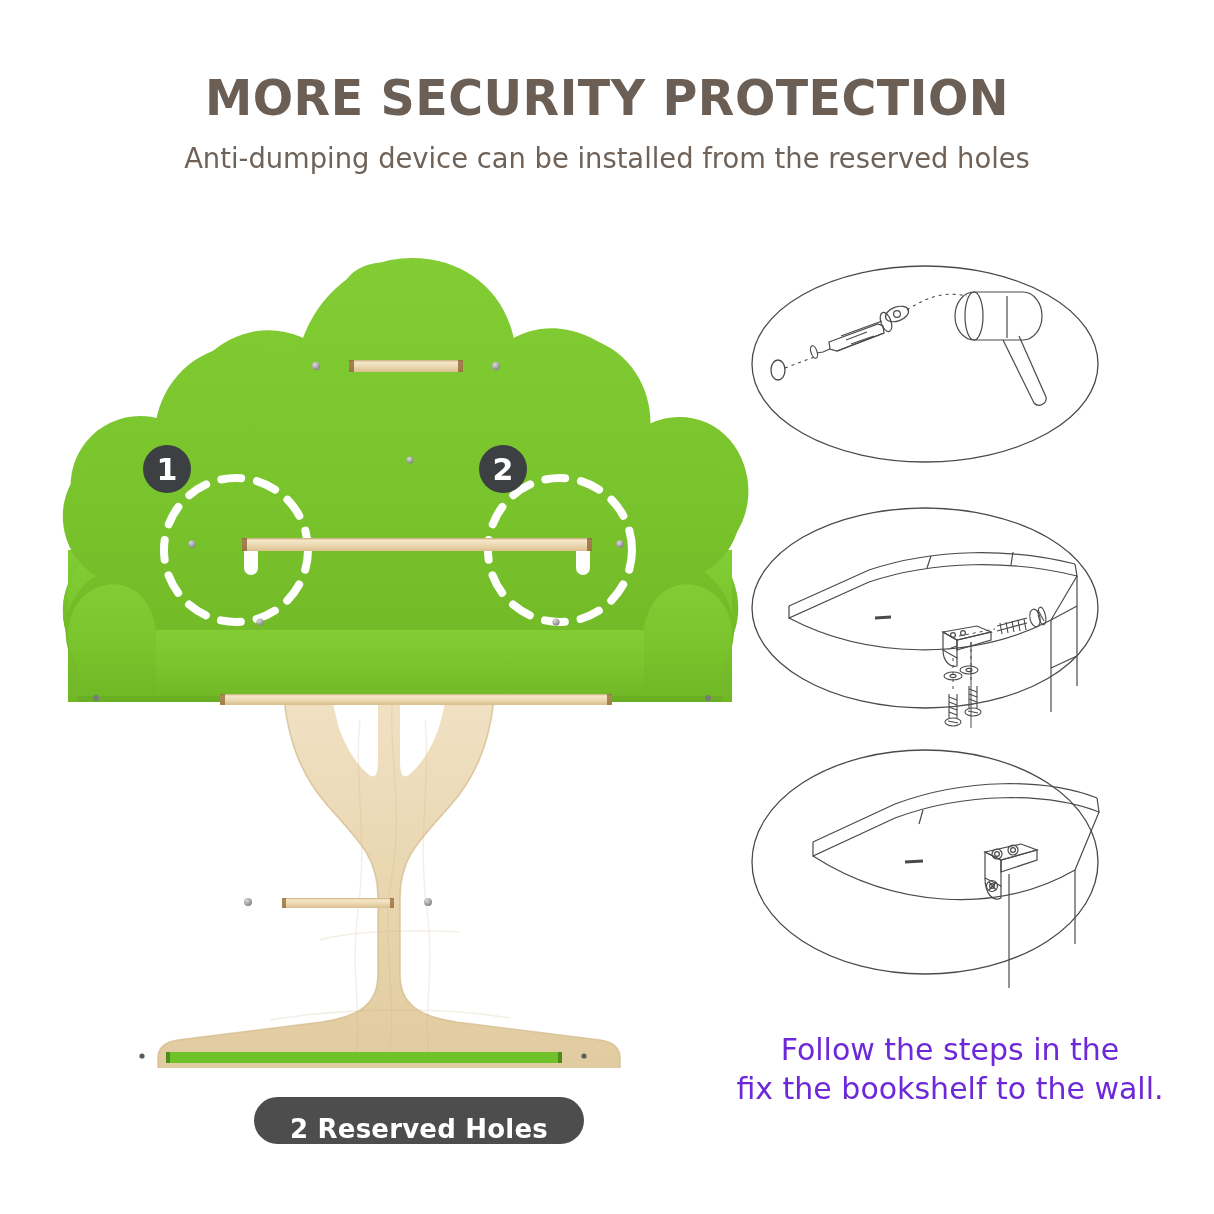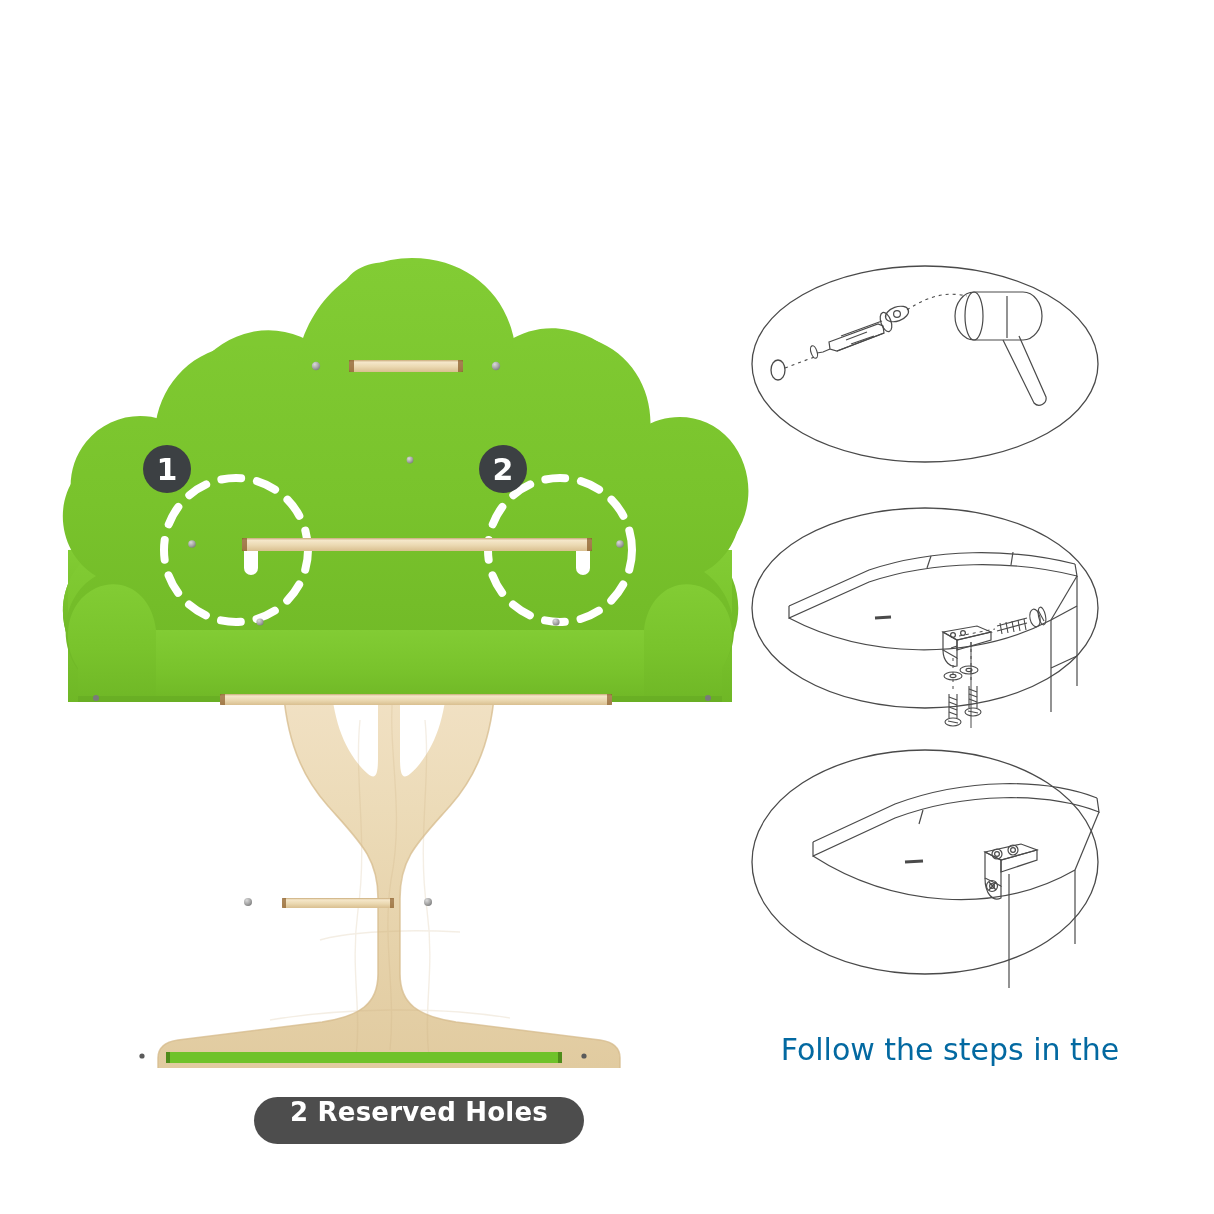--- a/index.html
+++ b/index.html
@@ -39,21 +39,21 @@
   .product{position:absolute;left:60px;top:250px;width:700px;height:840px;}
   .product svg{display:block;}
 
   
   .pill{
     position:absolute;
     left:254px;top:1097px;
     width:330px;height:47px;
     background:#4D4D4D;
     border-radius:24px;
-    display:flex;align-items:flex-start;justify-content:center;
+    display:flex;align-items:flex-end;justify-content:center;
     color:#ffffff;
     font-size:26px;
     font-weight:bold;
     font-family:"DejaVu Sans", sans-serif;
     letter-spacing:0.2px;
   }
 
   
   .diagrams{position:absolute;left:745px;top:252px;width:400px;height:760px;}
   .diagram{position:absolute;left:0;width:360px;height:240px;}
@@ -63,30 +63,34 @@
   #diagram-3{top:478px;}
 
   
   .caption{
     position:absolute;
     left:715px;top:1030px;
     width:470px;
     text-align:center;
     font-size:30px;
     line-height:1.30;
-    color:#0369a1;
+    color:#6d28d9;
     font-family:"DejaVu Sans", sans-serif;
   }
   .caption span{display:block;}
 </style>
 </head>
 <body>
 
 <div class="page">
 
+  <div class="header">
+    <h1 class="title">MORE SECURITY PROTECTION</h1>
+    <p class="subtitle">Anti-dumping device can be installed from the reserved holes</p>
+  </div>
 
   <div class="product">
     <svg width="700" height="840" viewBox="0 0 700 840" xmlns="http://www.w3.org/2000/svg">
       <defs>
         <linearGradient id="plyGrad" x1="0" y1="0" x2="0" y2="1">
           <stop offset="0%" stop-color="#F2E2C6"></stop>
           <stop offset="35%" stop-color="#ECDBB8"></stop>
           <stop offset="70%" stop-color="#E6D2AA"></stop>
           <stop offset="100%" stop-color="#E1CBA0"></stop>
         </linearGradient>
@@ -401,15 +405,16 @@
           <circle cx="247" cy="156" r="5.5"></circle>
           <circle cx="247" cy="156" r="2.4"></circle>
           <path d="M 244 152 L 251 160 M 251 152 L 244 160"></path>
         </g>
       </svg>
     </div>
   </div>
 
   <div class="caption">
     <span>Follow the steps in the</span>
+    <span>fix the bookshelf to the wall.</span>
   </div>
 
 </div>
 
 </body></html>

